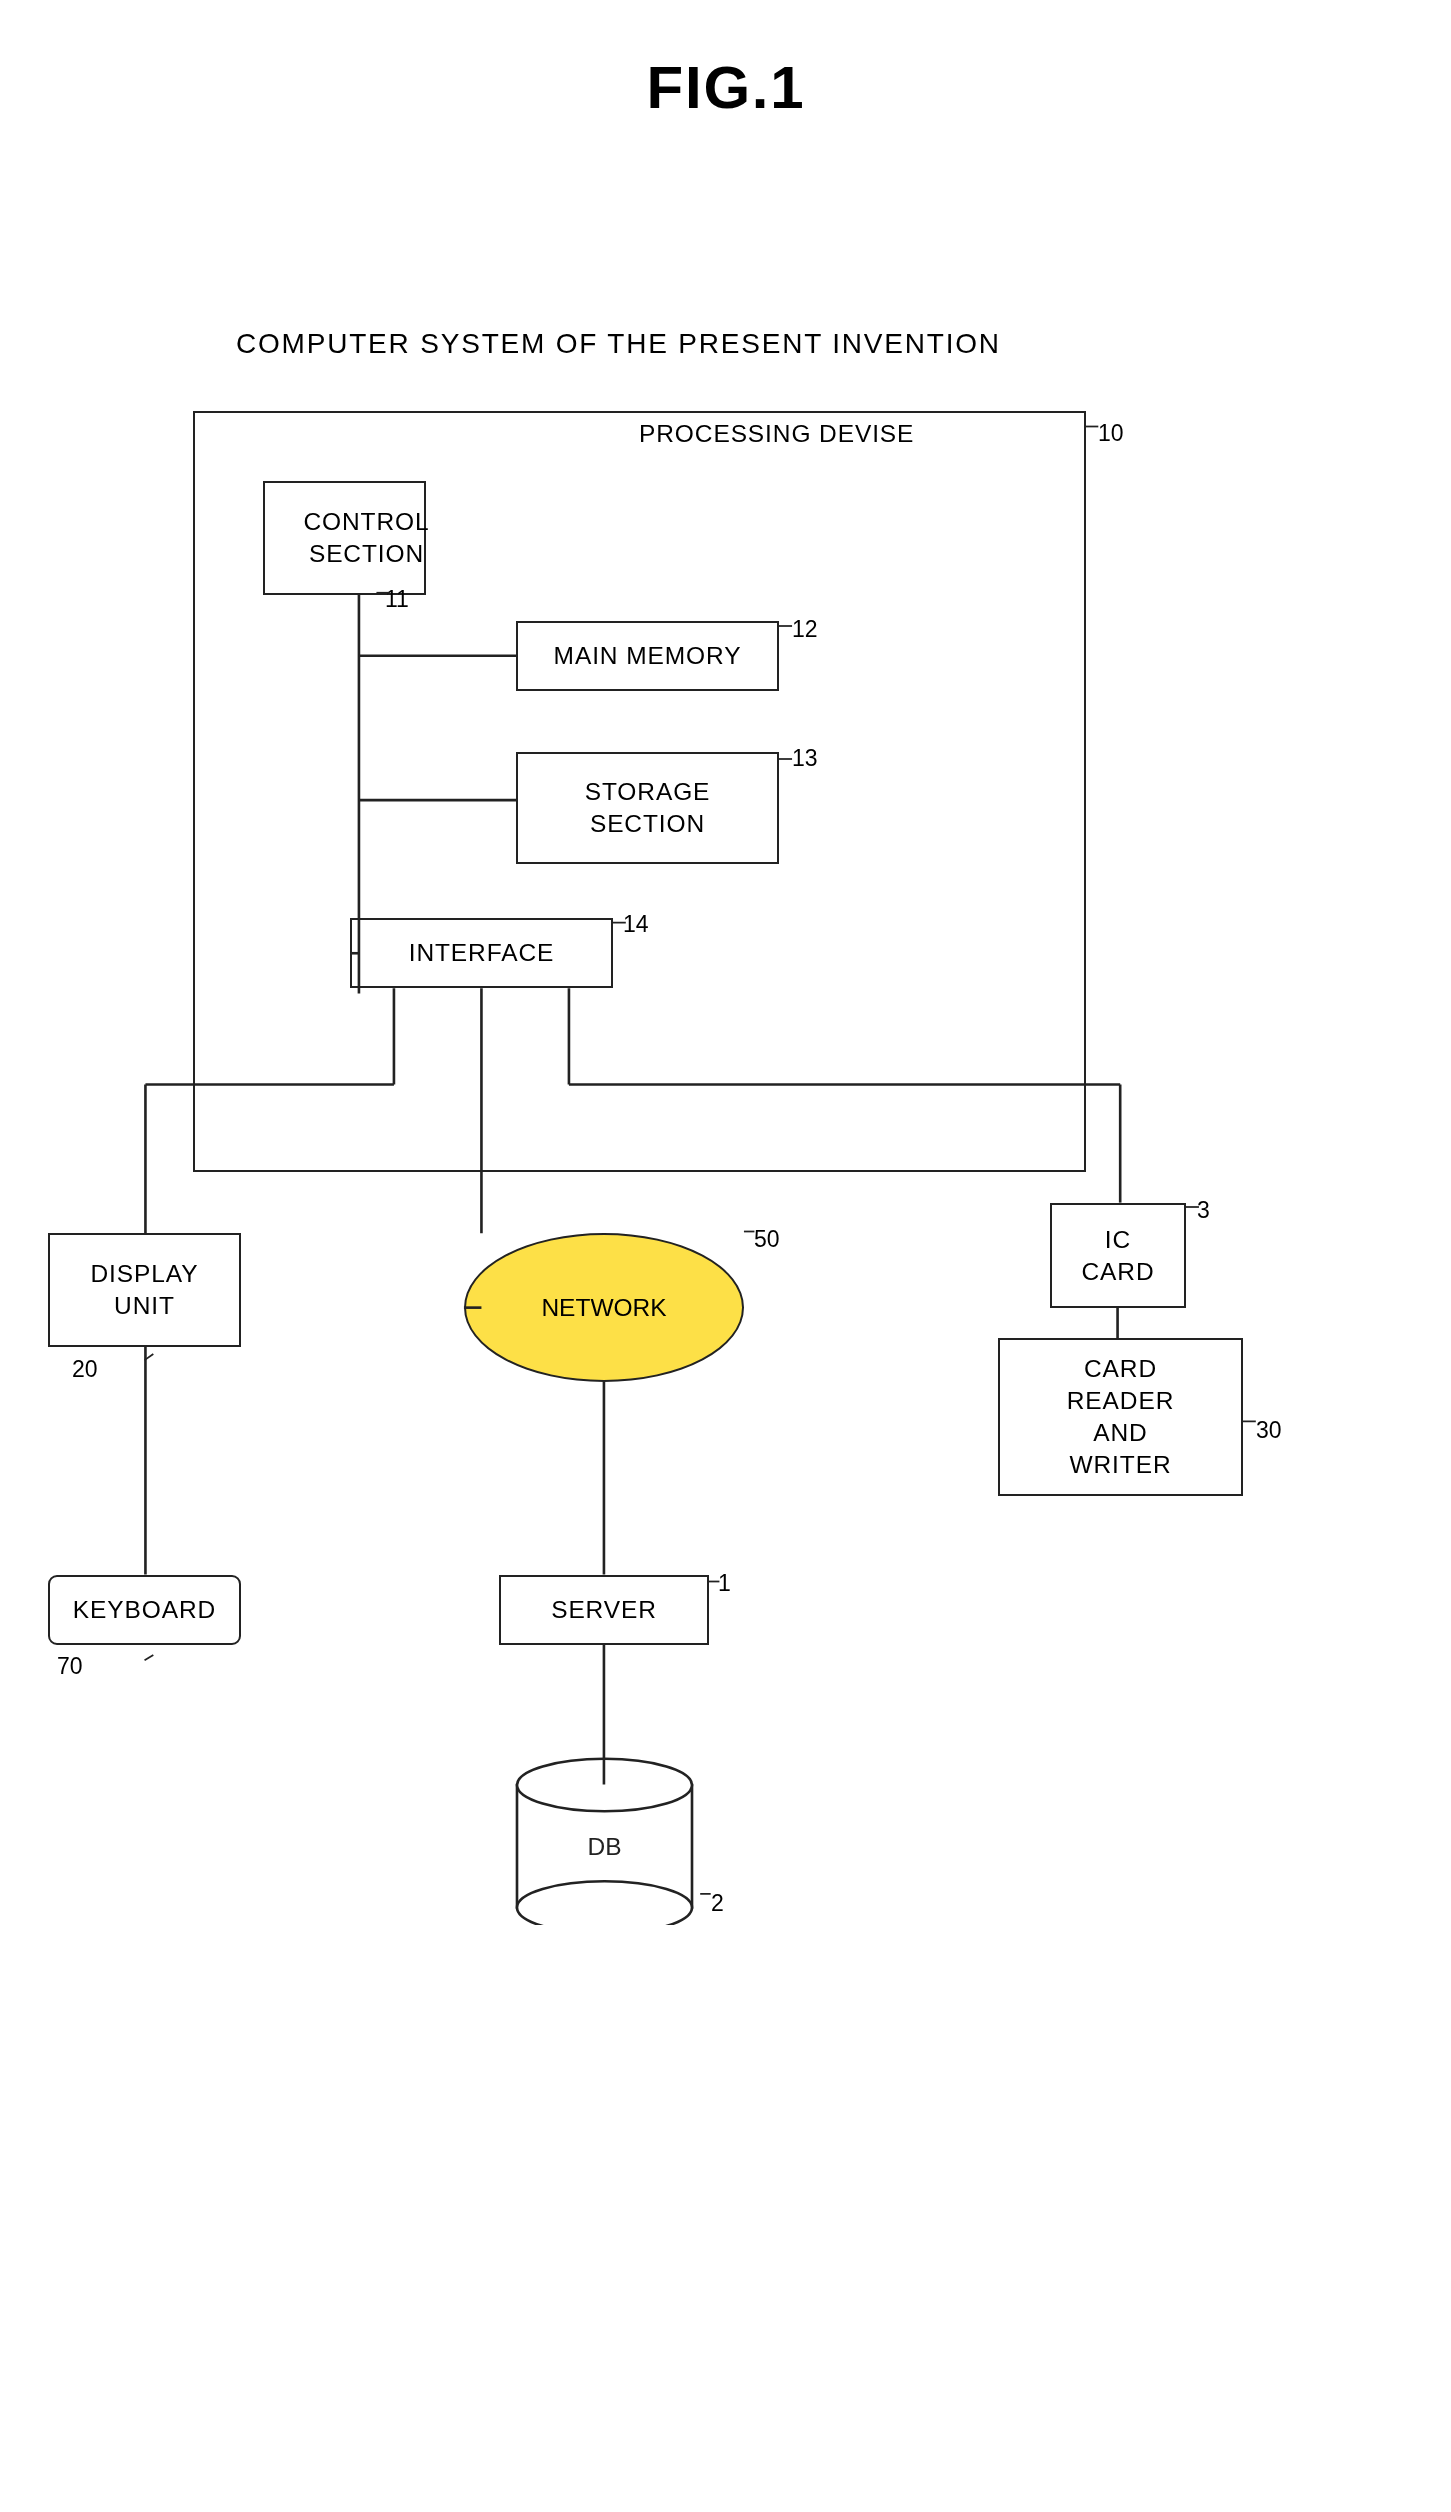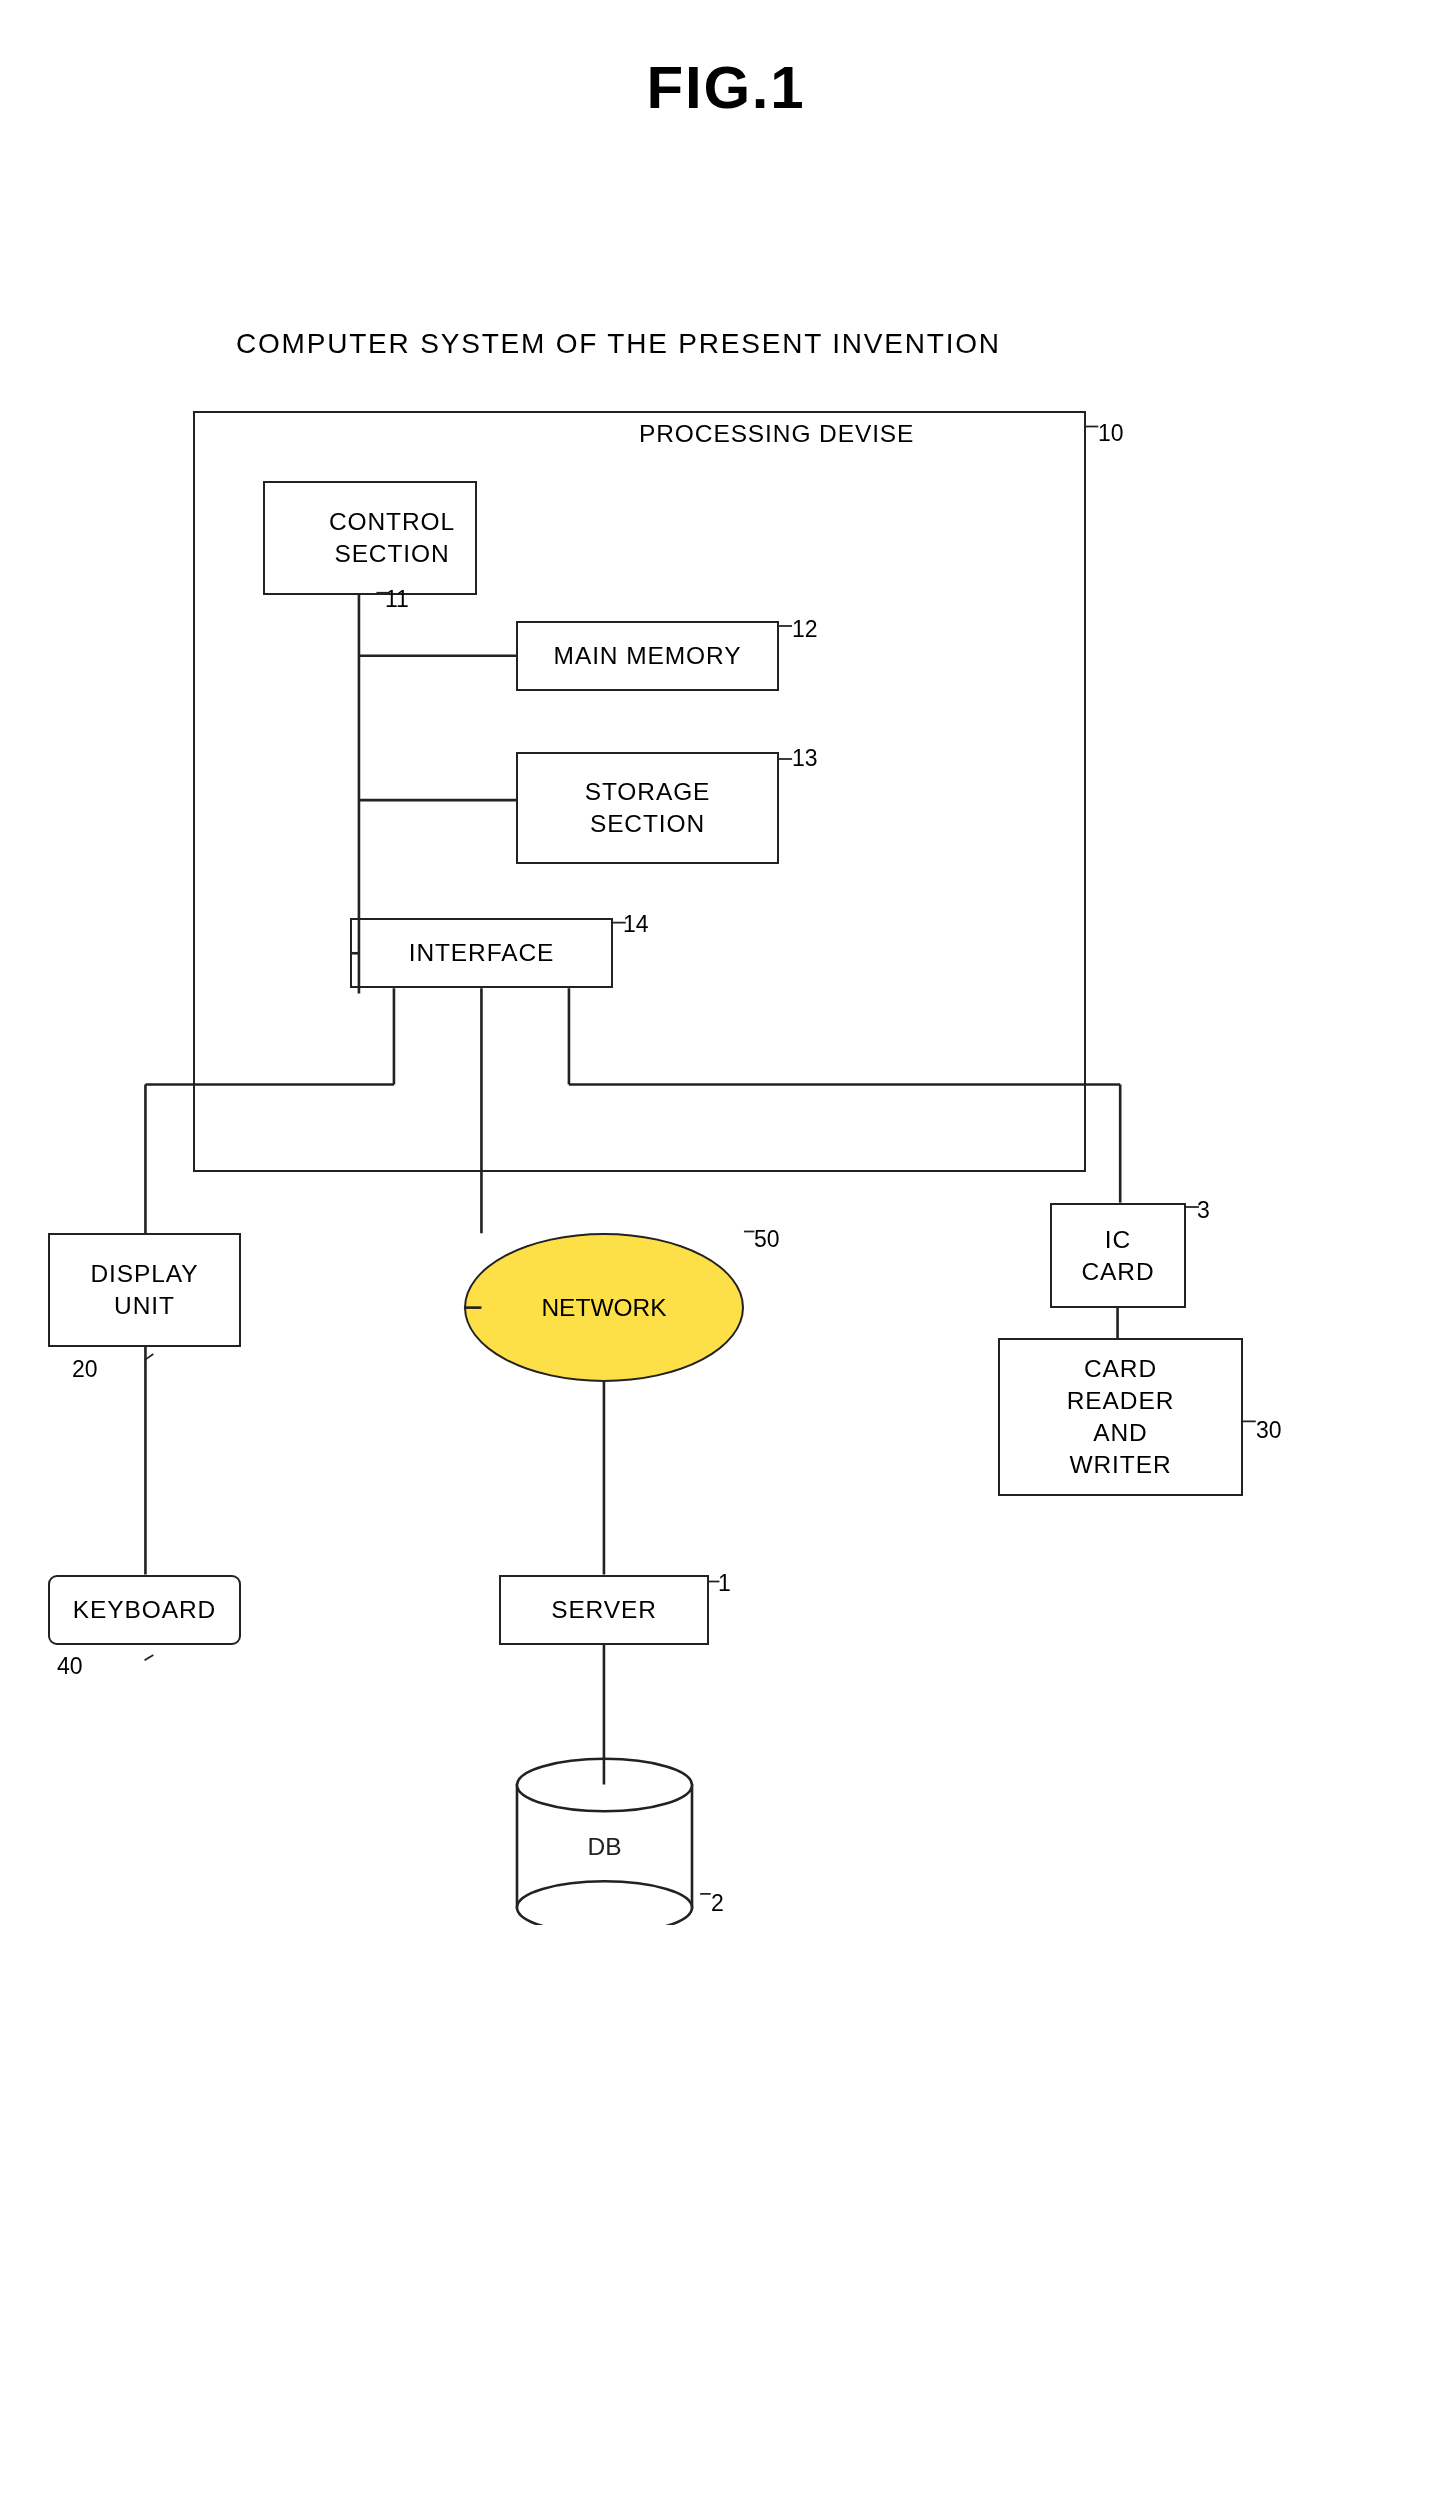--- a/index.html
+++ b/index.html
@@ -95,21 +95,21 @@
 
   <div class="label" style="top:171px; left:236px; font-size:28px; letter-spacing:1.8px;">COMPUTER SYSTEM OF THE PRESENT INVENTION</div>
 
   <div id="processing-device">
   </div>
 
   <div class="label" style="top:263px; left:639px; font-size:24.5px; letter-spacing:0.9px;">PROCESSING DEVISE</div>
 
   <div class="label" style="top:263px; left:1098px;">10</div>
 
-  <div class="box" style="left:263px; top:324px; width:214px; height:114px;padding-left:44px;">
+  <div class="box" style="left:263px; top:324px; width:163px; height:114px;padding-left:44px;">
     <span style="white-space:pre-line;">CONTROL
 SECTION</span>
   </div>
 
   <div class="label" style="top:429px; left:385px;">11</div>
 
   <div class="box" style="left:516px; top:464px; width:263px; height:70px;">
     <span>MAIN MEMORY</span>
   </div>
 
@@ -132,21 +132,21 @@
     <span style="white-space:pre-line;text-align:center;">DISPLAY
 UNIT</span>
   </div>
 
   <div class="label" style="top:1199px; left:57px;margin-left:15px;">20</div>
 
   <div class="box" style="left:48px; top:1418px; width:193px; height:70px;border-radius:9px;">
     <span>KEYBOARD</span>
   </div>
 
-  <div class="label" style="top:1496px; left:57px;">40</div>
+  <div class="label" style="top:1496px; left:57px;">70</div>
 
   <div class="ellipse" style="left:464px; top:1076px; width:280px; height:149px;">
     <span>NETWORK</span>
   </div>
 
   <div class="label" style="top:1069px; left:754px;">50</div>
 
   <div class="box" style="left:499px; top:1418px; width:210px; height:70px;">
     <span>SERVER</span>
   </div>

